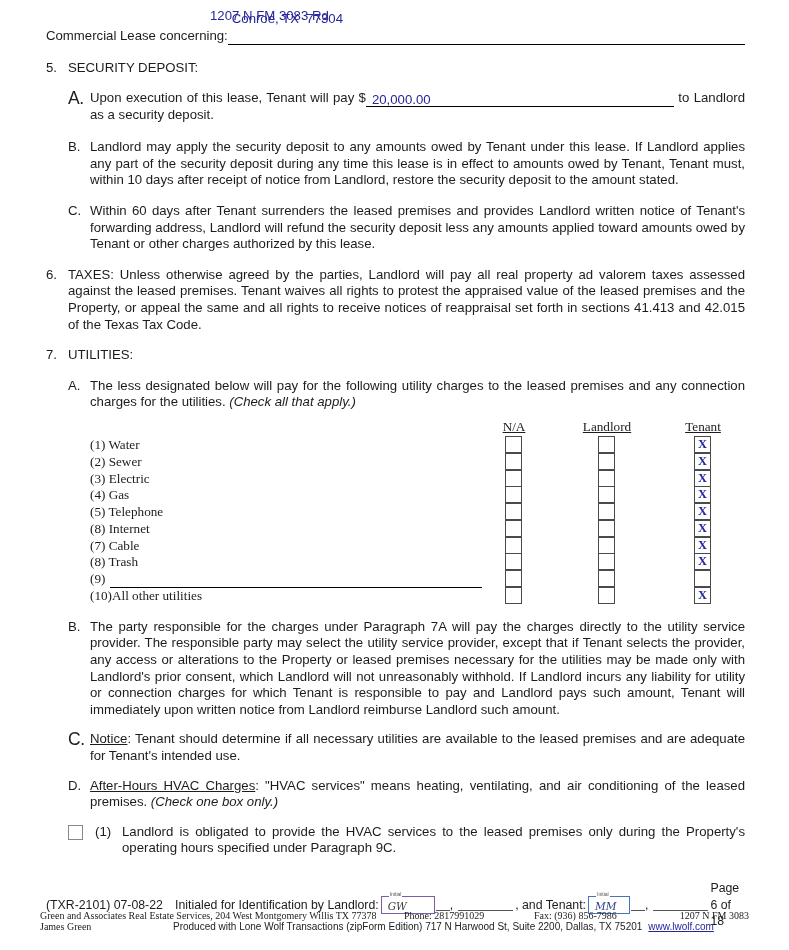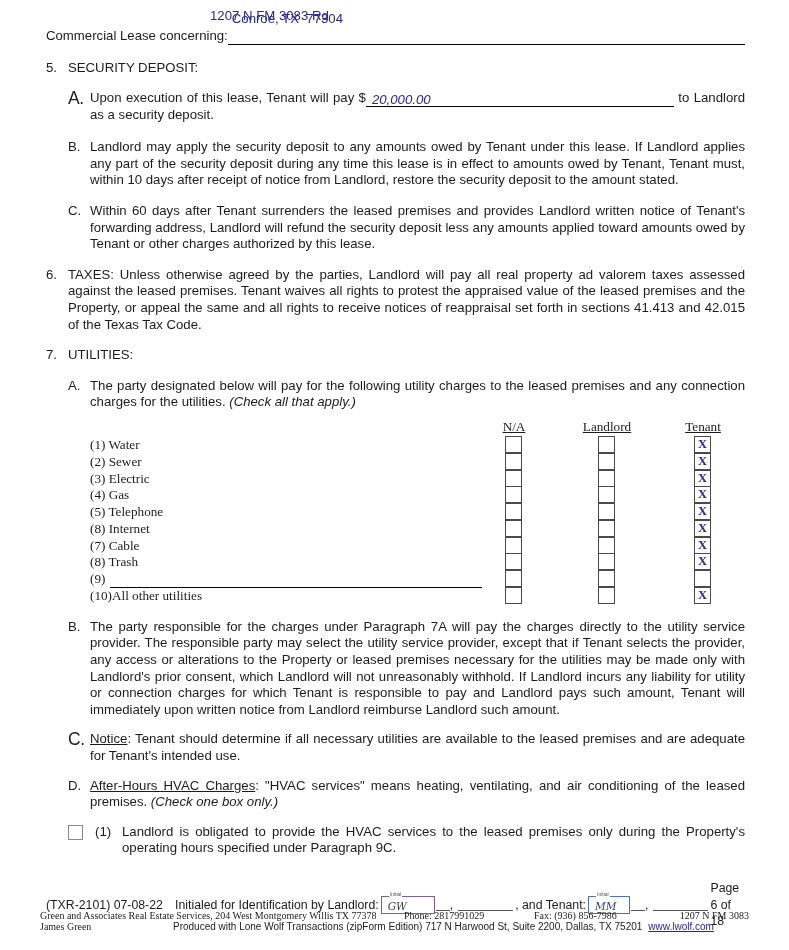--- a/index.html
+++ b/index.html
@@ -33,21 +33,21 @@
   .sect .sbody{flex:1;text-align:justify;}
   .indent{margin-left:22px;}
   .para{display:flex;}
   .para .ltr{flex:none;width:22px;}
   .para .pbody{flex:1;text-align:justify;}
   .big-ltr{font-size:17.5px;line-height:16.6px;letter-spacing:-0.5px;}
   .ul{text-decoration:underline;}
   .it{font-style:italic;}
   .mt13{margin-top:13px;} .mt14{margin-top:14px;} .mt15{margin-top:15px;} .mt16{margin-top:16px;}
   
-  .blank-amount{display:inline-block;width:308px;border-bottom:1px solid #000;height:15px;vertical-align:-2px;padding-left:6px;box-sizing:border-box;color:var(--ink);font-style:italic;}
+  .blank-amount{display:inline-block;width:308px;border-bottom:1px solid #000;height:15px;vertical-align:-2px;padding-left:6px;box-sizing:border-box;color:var(--ink);}
   
   .utable{position:relative;margin-left:44px;margin-top:8px;font-family:Liberation Serif, serif;}
   .uheaders{position:relative;height:18px;}
   .uhead{position:absolute;transform:translateX(-50%);text-decoration:underline;white-space:nowrap;}
   .urow{position:relative;height:16.8px;}
   .ulabel{display:flex;align-items:flex-end;width:400px;}
   .fill-line{display:inline-block;flex:none;width:372px;border-bottom:1px solid #000;height:11px;margin-left:5px;}
   .cbox{position:absolute;top:-1px;width:17px;height:17px;border:1px solid #4a4a4a;box-sizing:border-box;background:#fff;text-align:center;font-size:12.5px;line-height:14px;font-weight:bold;color:var(--ink);}
   .col-na{left:415px;} .col-ll{left:508px;} .col-tn{left:604px;}
   
@@ -118,21 +118,21 @@
     <span class="sbody">TAXES: Unless otherwise agreed by the parties, Landlord will pay all real property ad valorem taxes assessed against the leased premises. Tenant waives all rights to protest the appraised value of the leased premises and the Property, or appeal the same and all rights to receive notices of reappraisal set forth in sections 41.413 and 42.015 of the Texas Tax Code.</span>
   </div>
 
   <div class="sect mt14">
     <span class="num">7.</span>
     <span class="sbody">UTILITIES:</span>
   </div>
 
   <div class="indent para mt14">
     <span class="ltr">A.</span>
-    <span class="pbody"><span>The party designated below will pay for the following utility charges to the leased premises and any connection charges for the utilities. </span><span class="it">(Check all that apply.)</span></span>
+    <span class="pbody"><span>The less designated below will pay for the following utility charges to the leased premises and any connection charges for the utilities. </span><span class="it">(Check all that apply.)</span></span>
   </div>
 
   <div class="utable">
     <div class="uheaders">
       <span class="uhead" style="left:424px">N/A</span>
       <span class="uhead" style="left:517px">Landlord</span>
       <span class="uhead" style="left:613px">Tenant</span>
     </div>
 
     <div class="urow">

